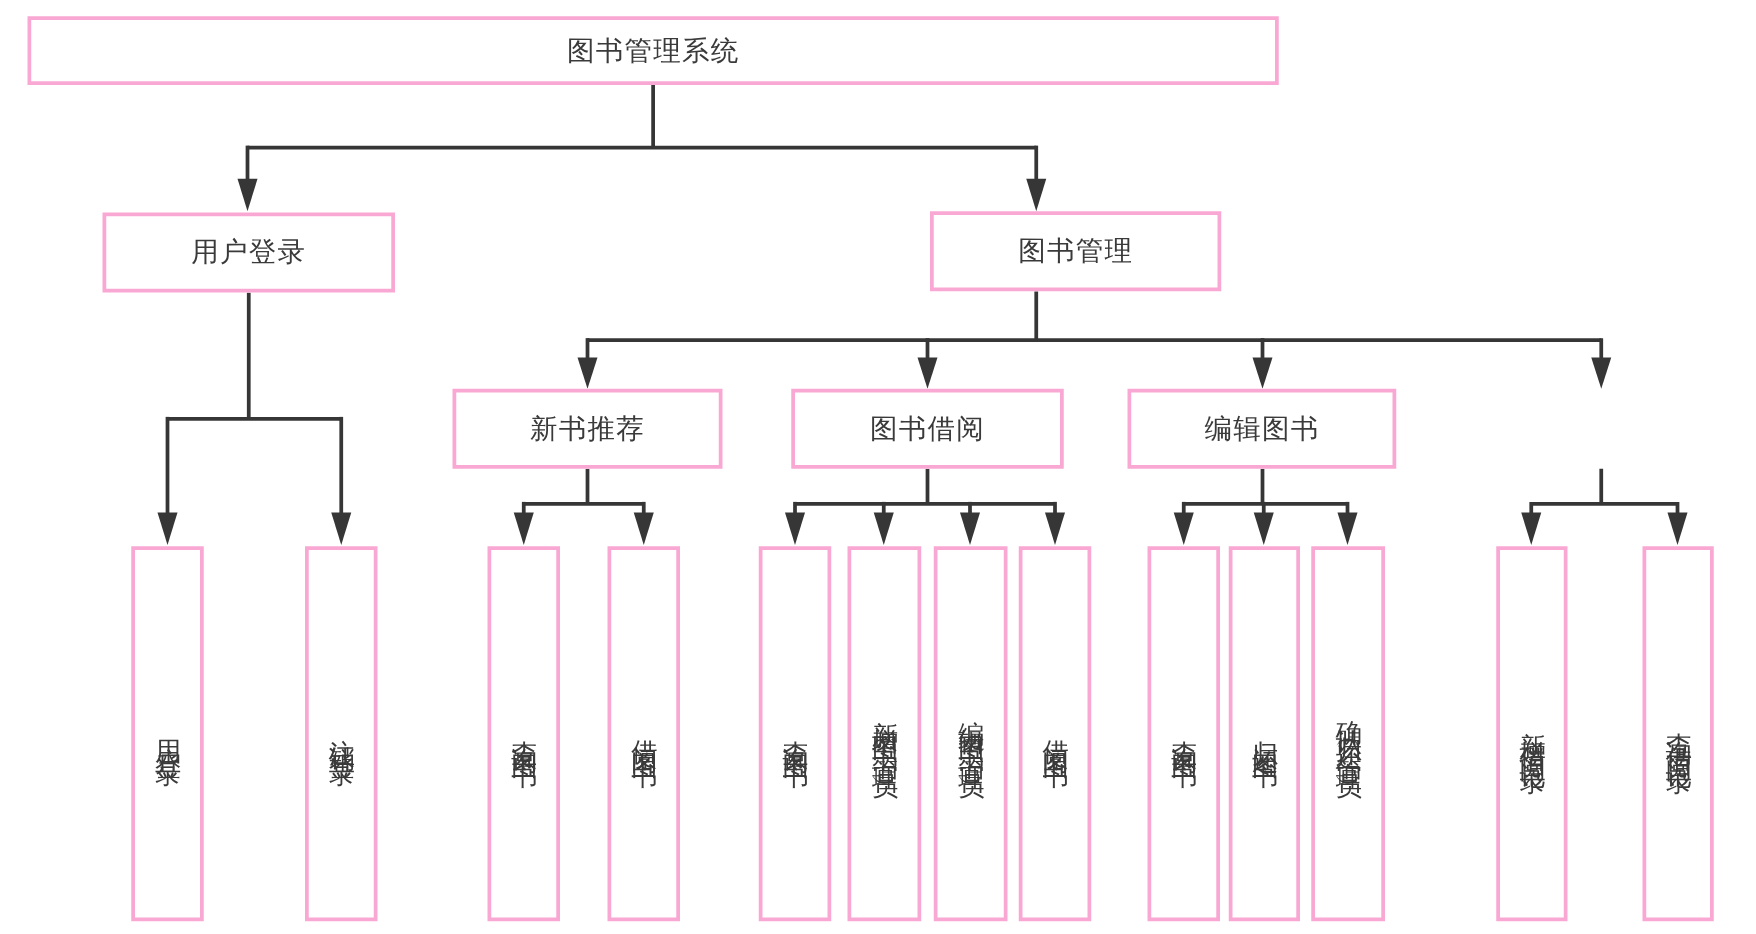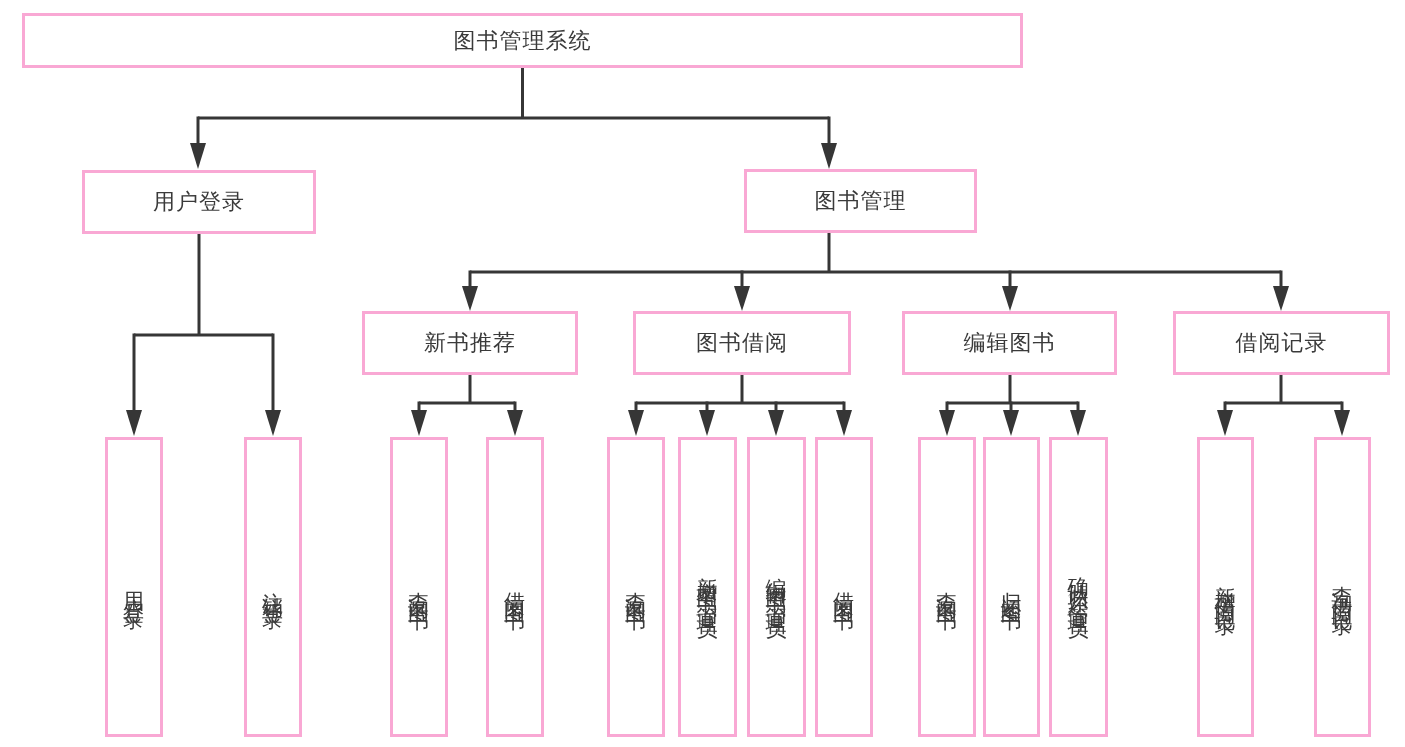--- a/index.html
+++ b/index.html
@@ -162,23 +162,20 @@
 
   <div class="box" style="left:362px; top:311px; width:216px; height:64px;">
     <span class="hlabel">新书推荐</span>
   </div>
   <div class="box" style="left:633px; top:311px; width:218px; height:64px;">
     <span class="hlabel">图书借阅</span>
   </div>
   <div class="box" style="left:902px; top:311px; width:215px; height:64px;">
     <span class="hlabel">编辑图书</span>
   </div>
-  <div class="box" style="left:1173px; top:311px; width:217px; height:64px;">
-    <span class="hlabel">借阅记录</span>
-  </div>
 
   <div class="box" style="left:105px; top:437px; width:58px; height:300px;">
     <span class="vlabel">用户登录</span>
   </div>
   <div class="box" style="left:244px; top:437px; width:58px; height:300px;">
     <span class="vlabel">注销登录</span>
   </div>
 
   <div class="box" style="left:390px; top:437px; width:58px; height:300px;">
     <span class="vlabel">查询图书</span>

